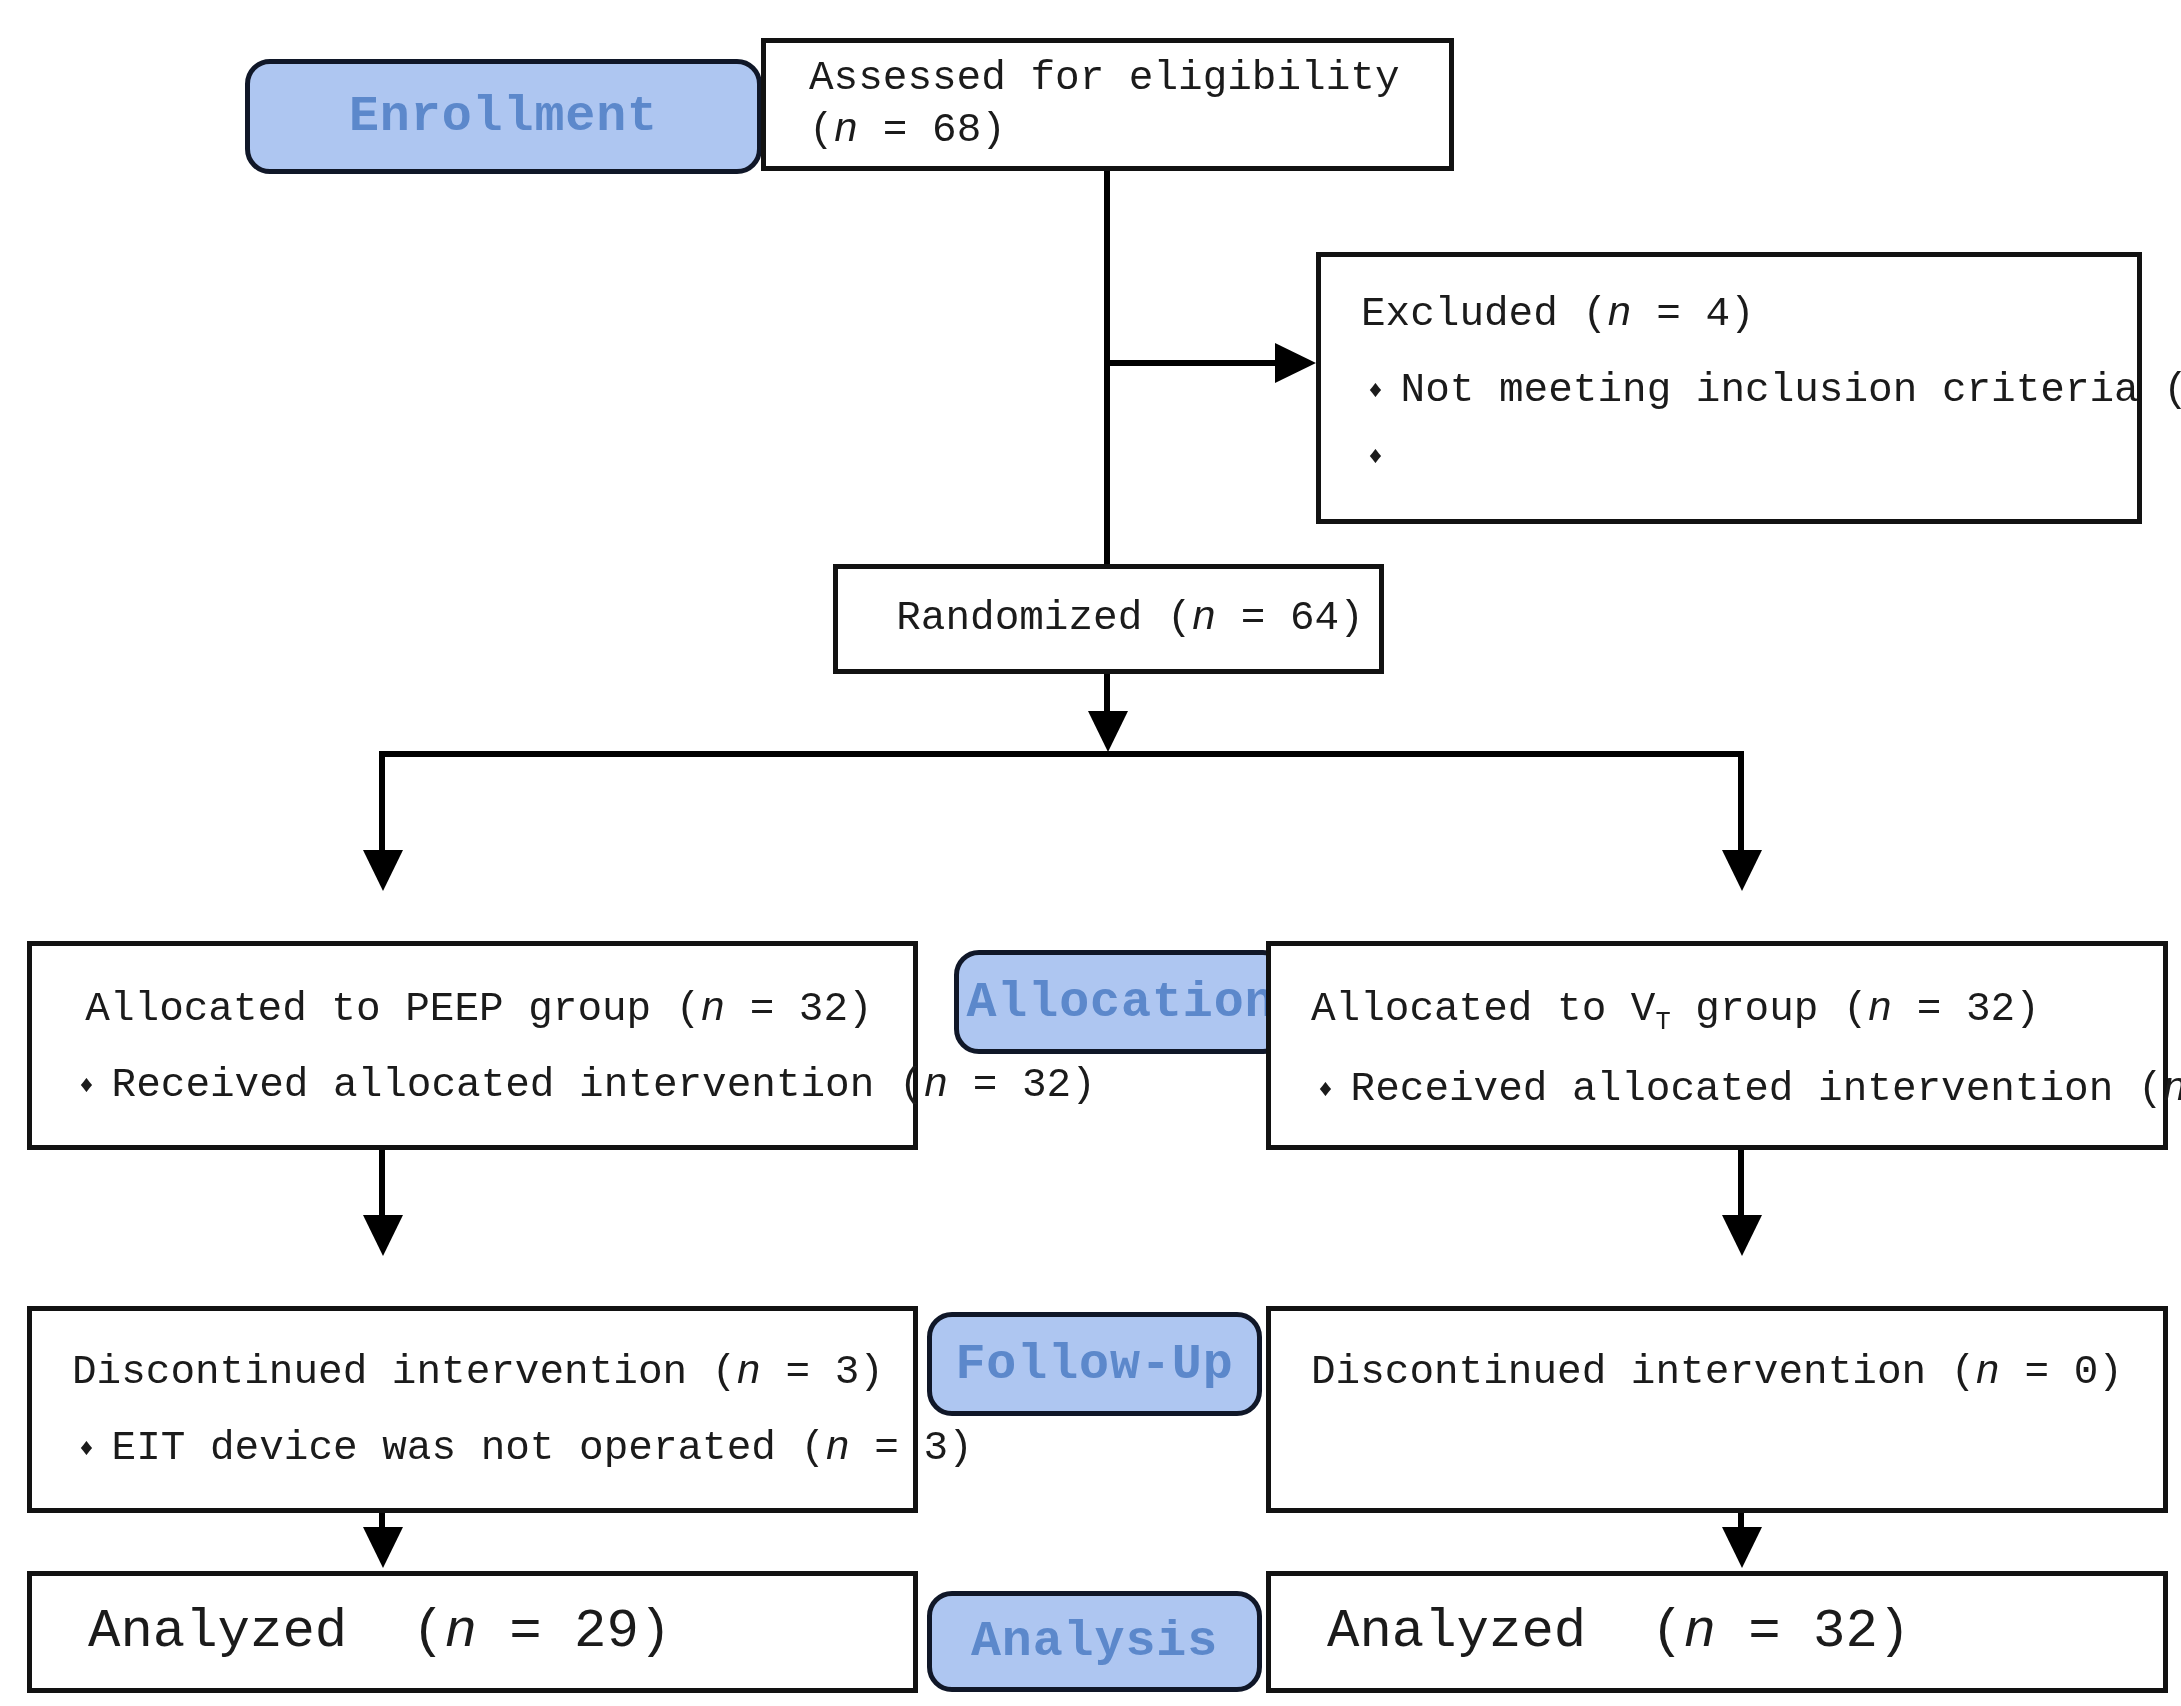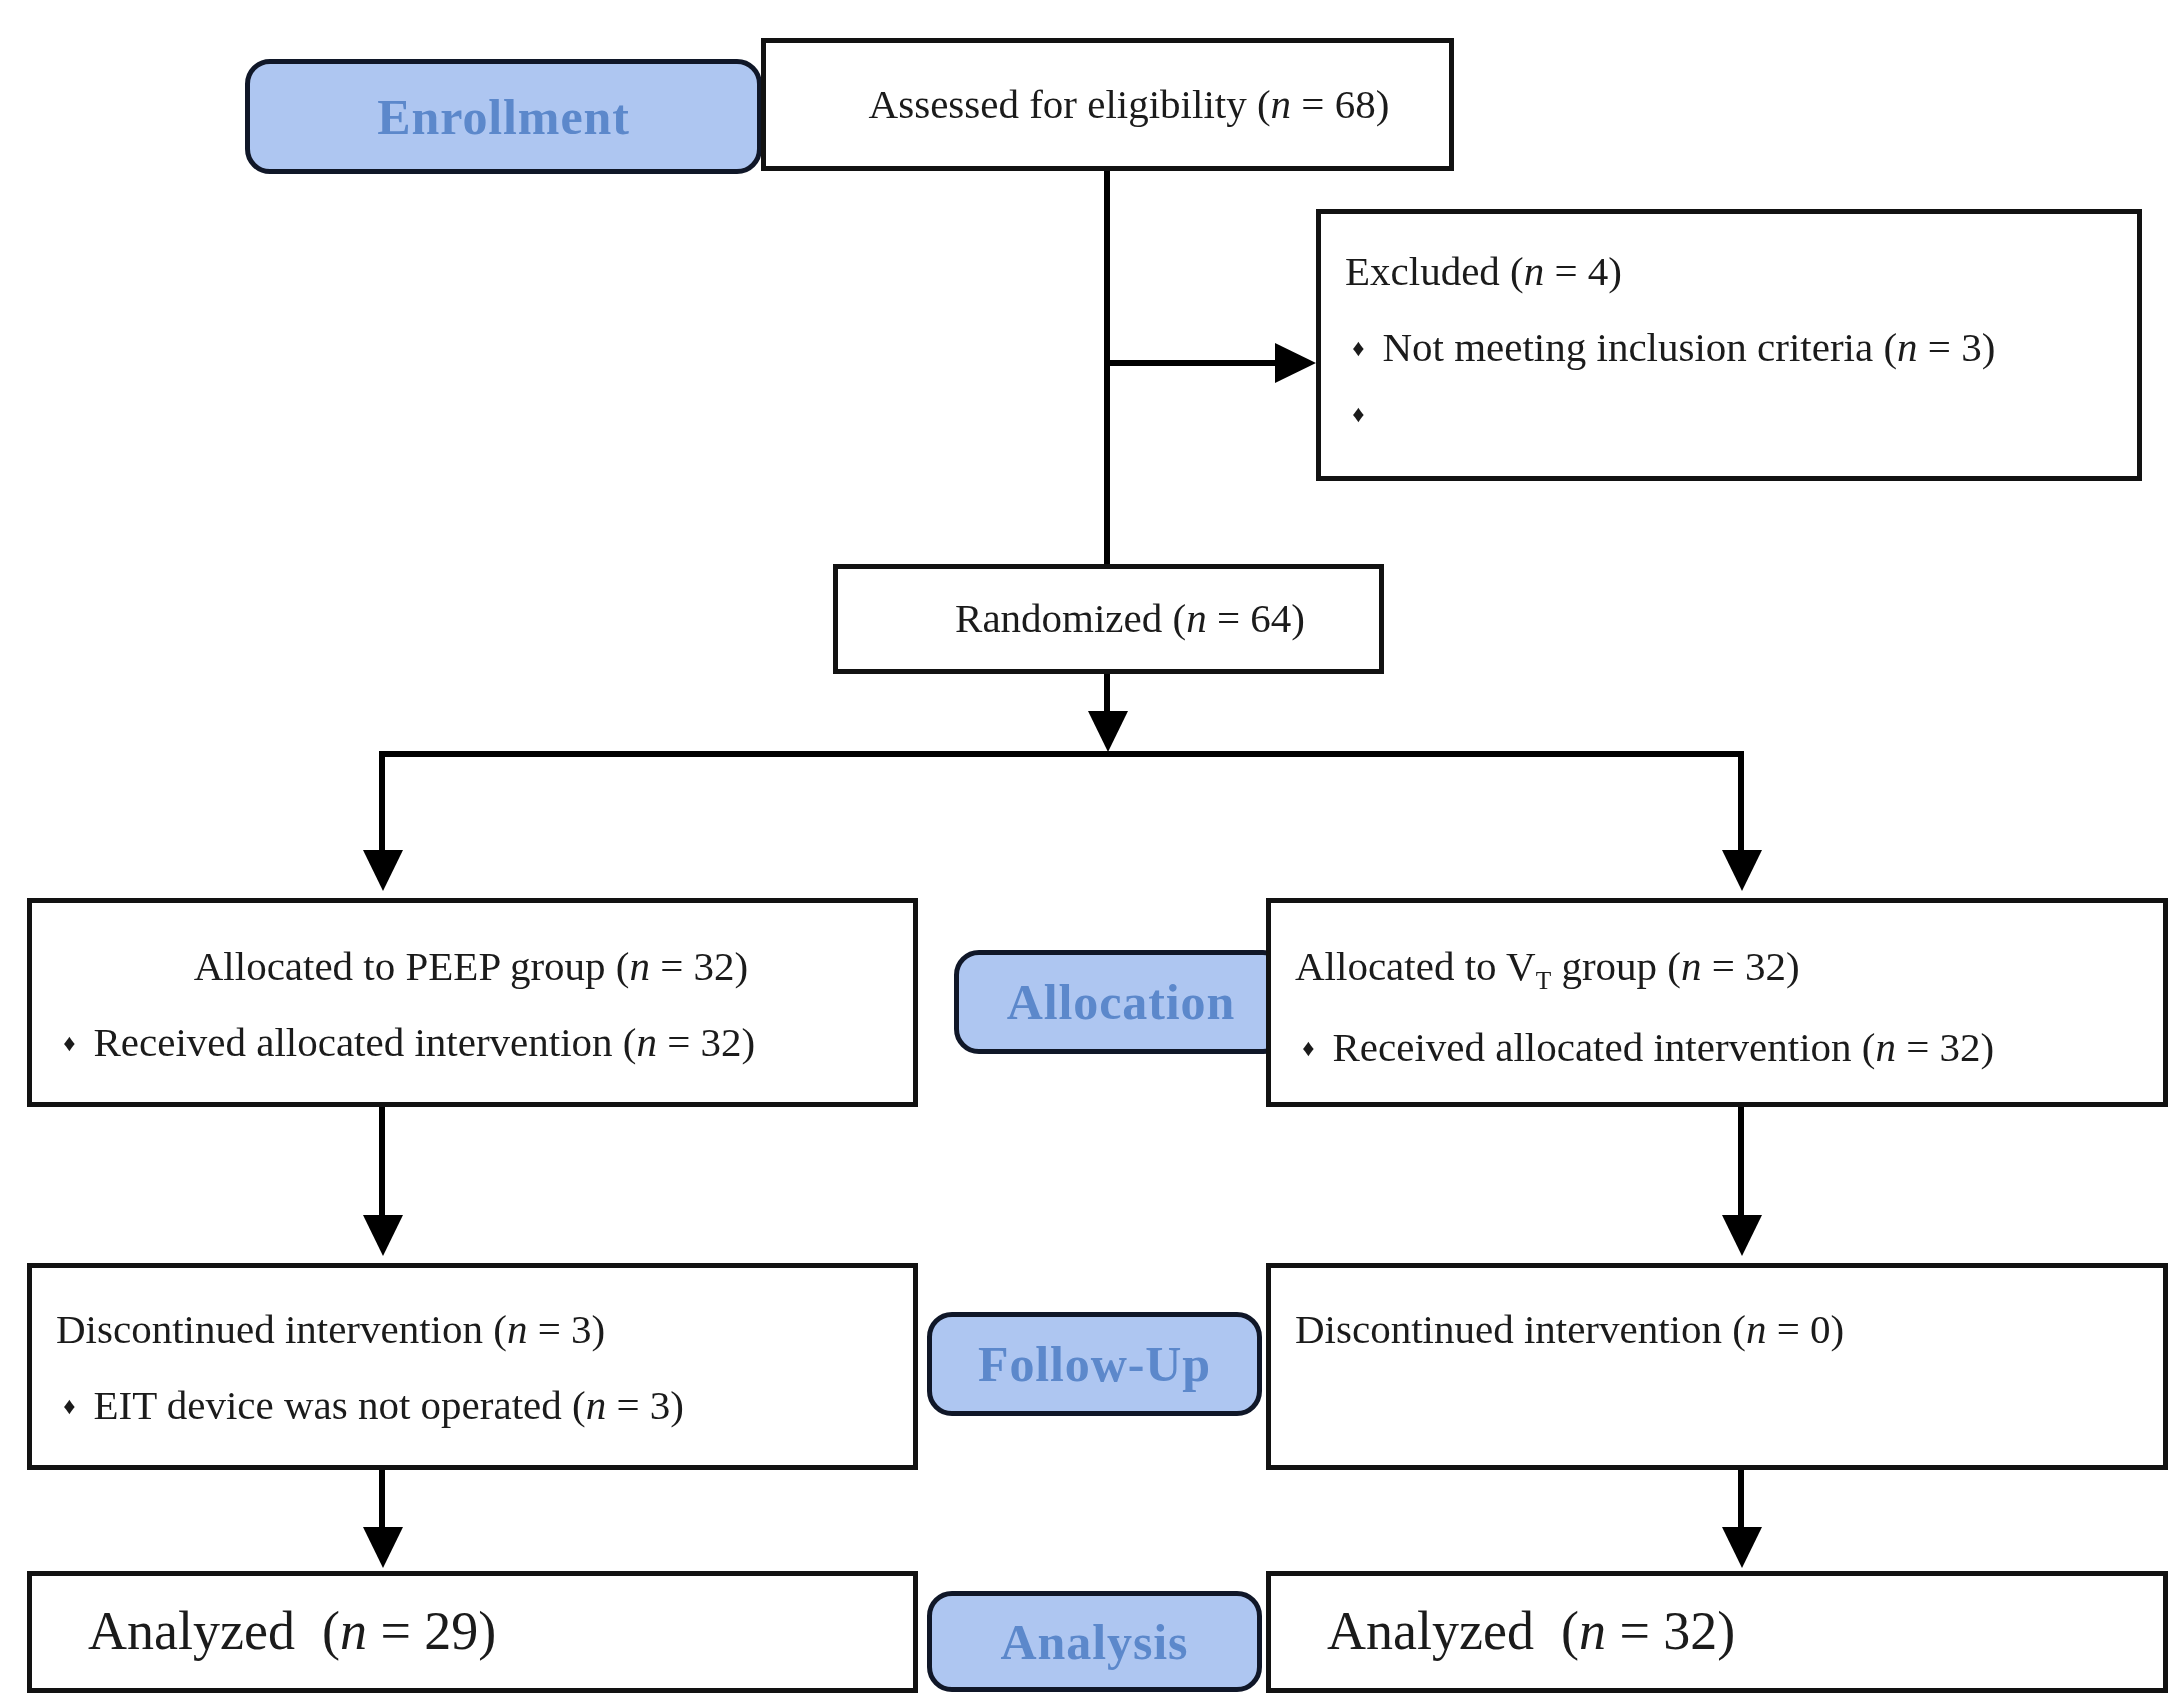--- a/index.html
+++ b/index.html
@@ -9,35 +9,35 @@
     --box-border:#121212;
     --line-color:#000000;
     --text-color:#1b1b1b;
     --bg:#ffffff;
   }
   html,body{margin:0;padding:0;background:var(--bg);}
   #canvas{
     position:relative;
     width:2182px;height:1707px;
     background:var(--bg);
-    font-family:Liberation Serif, serif;
+    font-family:Liberation Mono, monospace;
     color:var(--text-color);
     overflow:hidden;
   }
   .flow-box{
     position:absolute;
     background:#ffffff;
     border:5.4px solid var(--box-border);
     box-sizing:border-box;
     font-size:41px;
     line-height:1.25;
   }
   .center-text{display:flex;align-items:center;justify-content:center;font-size:41px;padding-left:43px;}
   .vcenter-left{display:flex;align-items:center;padding-left:56px;font-size:54px;}
-  .pad-list{padding:32px 27px 0 24px;}
+  .pad-list{padding:32px 27px 0 40px;margin-top:43px;}
   .box-title{white-space:nowrap;}
   .bullet-row{display:flex;align-items:center;margin-top:25px;white-space:nowrap;}
   .bullet{font-size:24px;margin:0 18px 0 7.2px;flex:0 0 auto;}
   .stage-label{
     position:absolute;
     background:var(--label-fill);
     border:5.4px solid var(--label-border);
     border-radius:25px;
     box-sizing:border-box;
     display:flex;align-items:center;justify-content:center;

